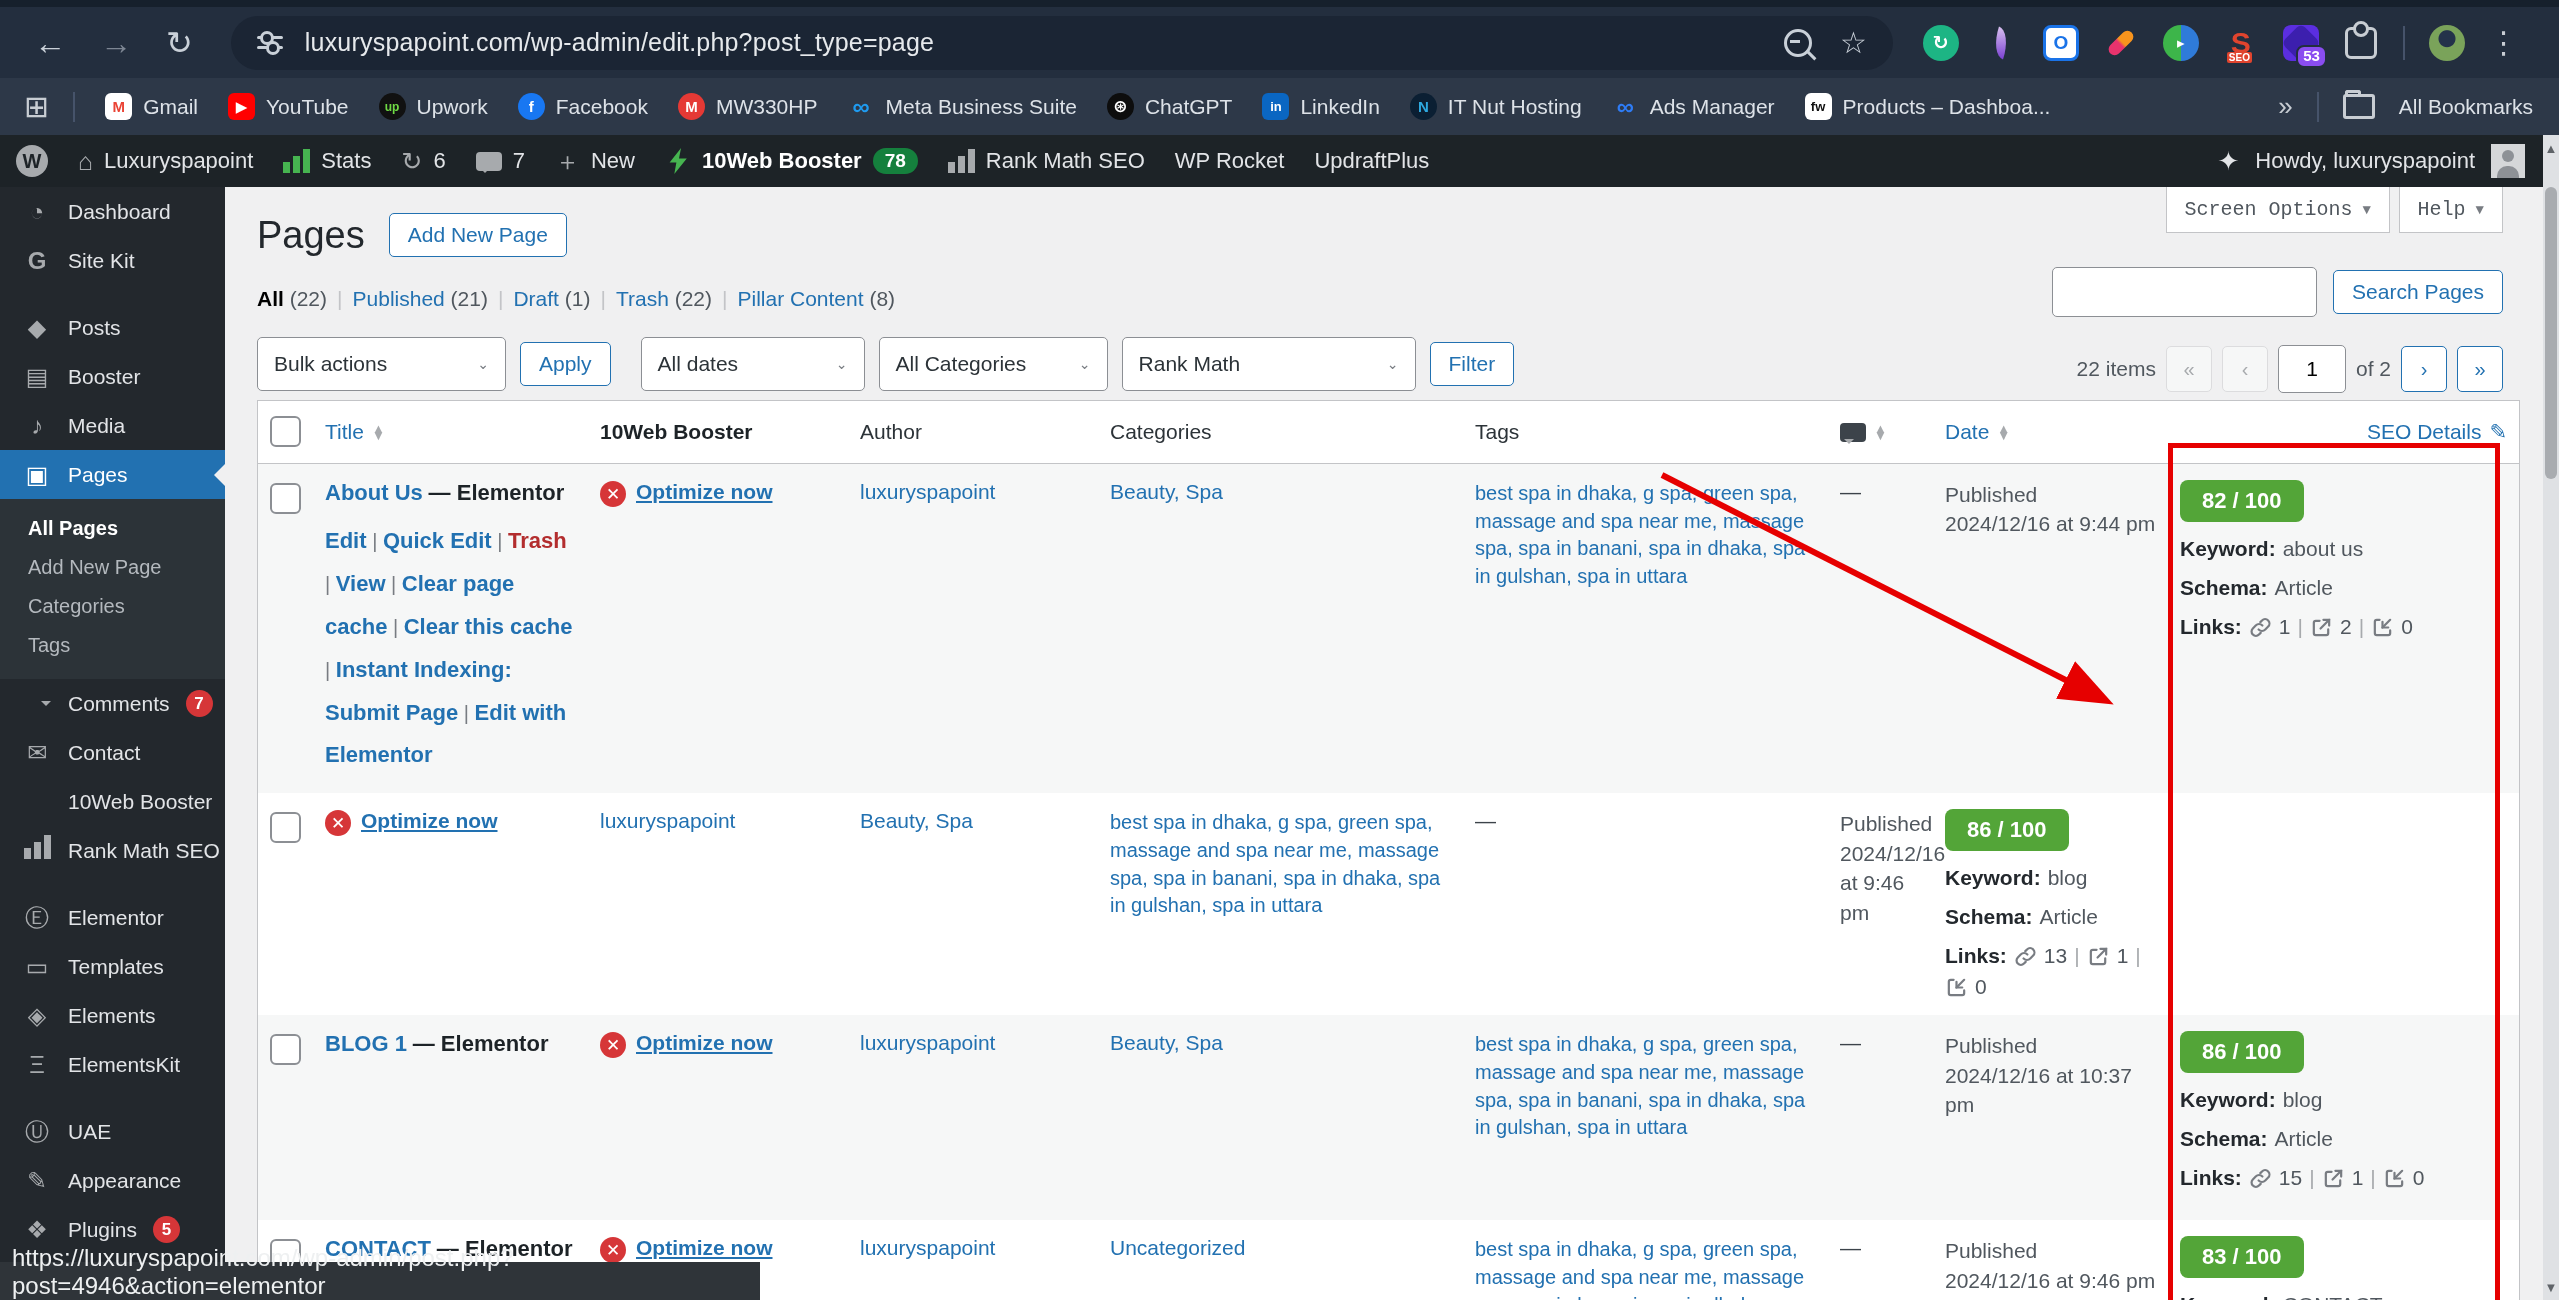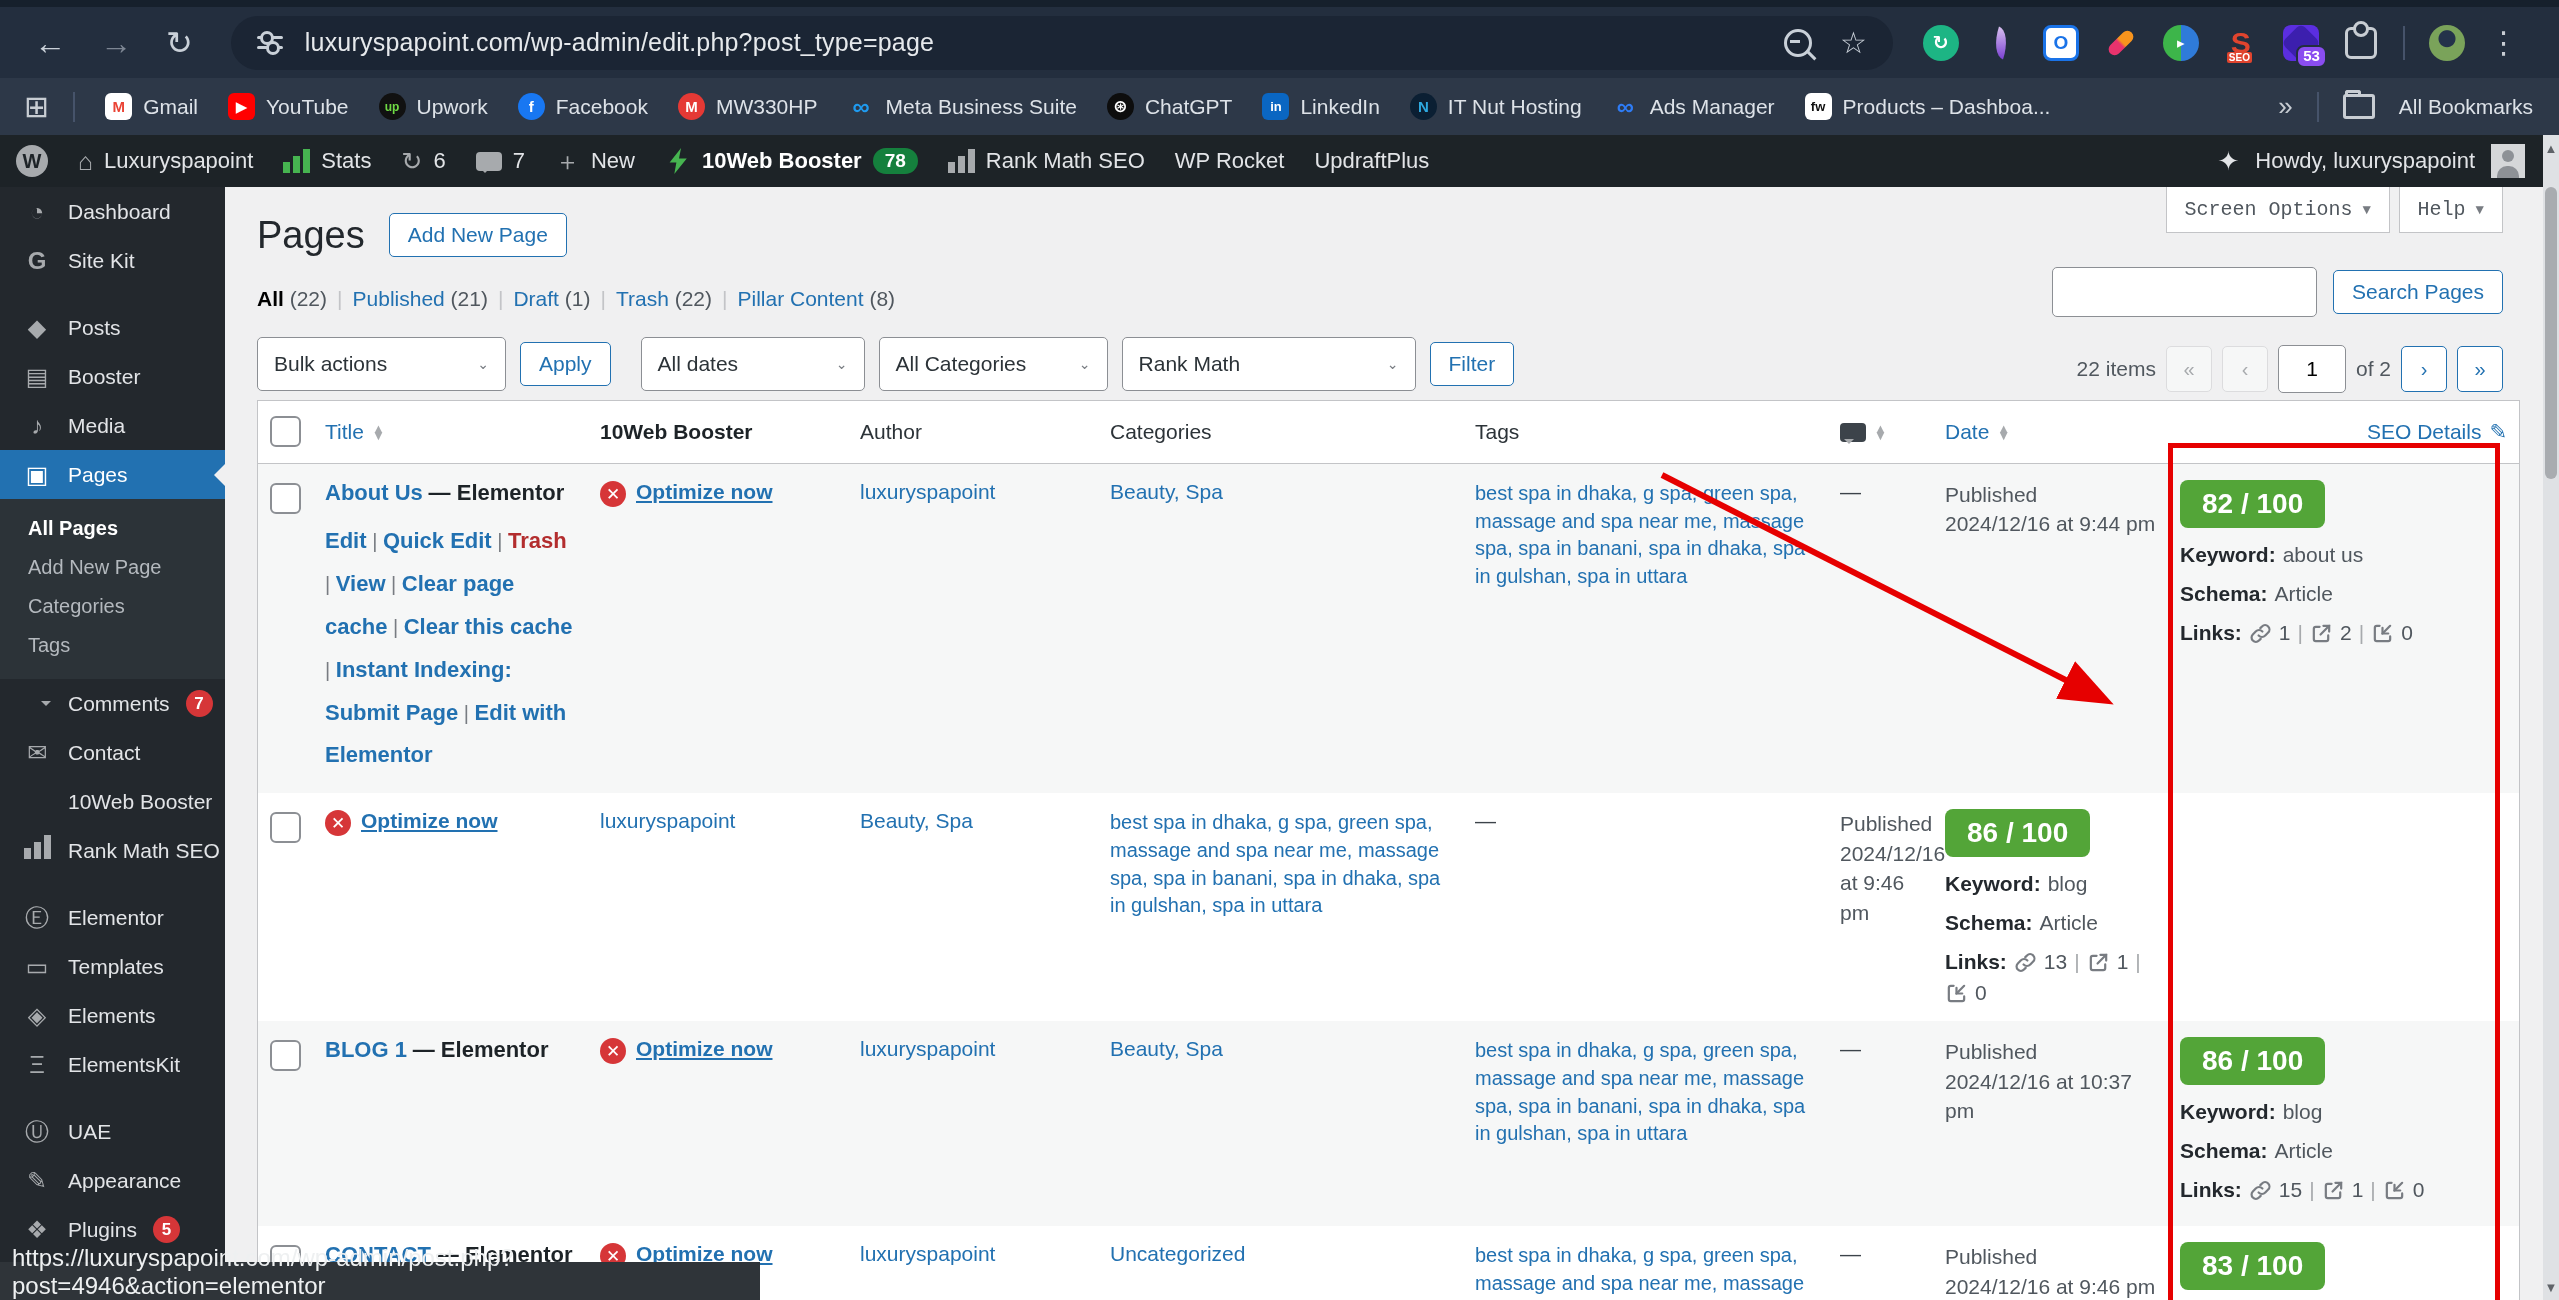--- a/index.html
+++ b/index.html
@@ -140,21 +140,21 @@
   .rowactions .trash{color:#b32d2e;}
   .optim{display:flex;align-items:flex-start;gap:10px;}
   .xcirc{width:26px;height:26px;border-radius:50%;background:#d63638;color:#fff;font-weight:700;font-size:17px;
     display:flex;align-items:center;justify-content:center;flex:0 0 auto;margin-top:1px;}
   .optlink{color:#2271b1;font-weight:700;text-decoration:underline;font-size:21px;}
   .bluelink{color:#2271b1;text-decoration:none;}
   .tagcell{font-size:20px;line-height:1.38;color:#2271b1;}
   .datecell{color:#50575e;line-height:1.4;}
   .r-shade{background:#f6f7f7;}
   
-  .score{display:inline-block;background:#53a538;color:#fff;font-weight:700;font-size:28px;
+  .score{display:inline-block;background:#53a538;color:#fff;font-weight:700;font-size:22px;
     border-radius:8px;padding:8px 22px;}
   .seoline{margin-top:15px;font-size:21px;color:#50575e;display:flex;align-items:center;flex-wrap:wrap;gap:7px;}
   .seoline b{color:#23282d;}
   .lnkic{width:23px;height:23px;flex:0 0 auto;}
   .lsep{color:#a7aaad;}
   
   .redrect{position:absolute;left:1943px;top:256px;width:322px;height:1000px;border:5px solid #e60000;z-index:6;pointer-events:none;}
   .arrow-svg{position:absolute;inset:0;z-index:7;pointer-events:none;}
   
   .statusbar{position:absolute;left:0;bottom:0;width:748px;height:38px;background:#2f3439;color:#eef0f1;

